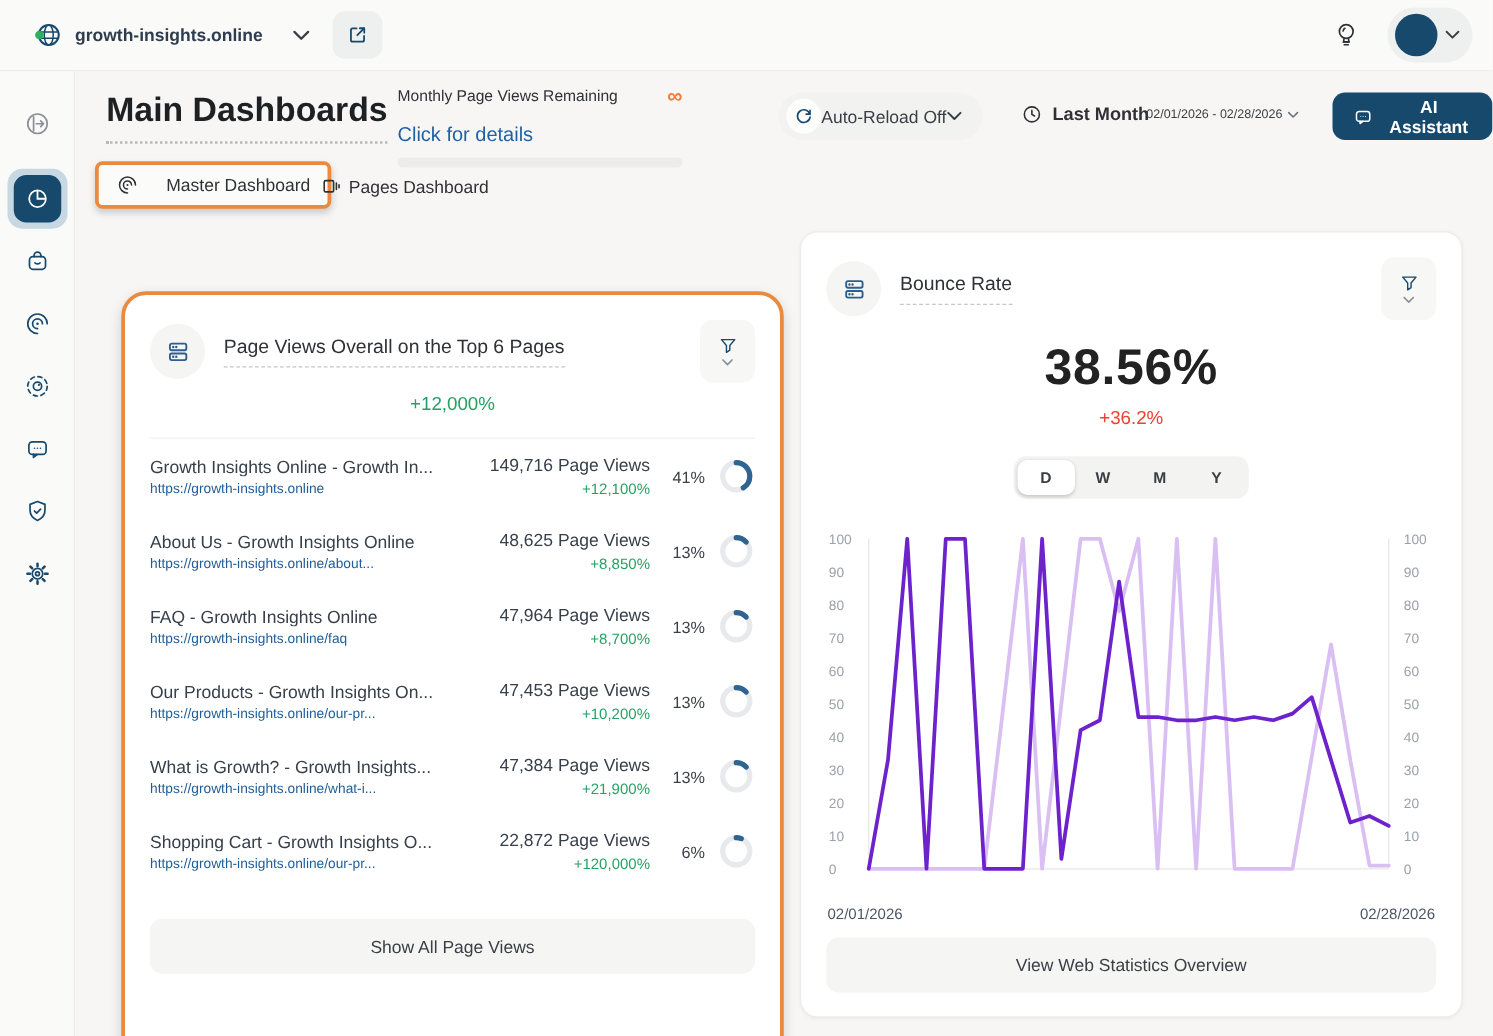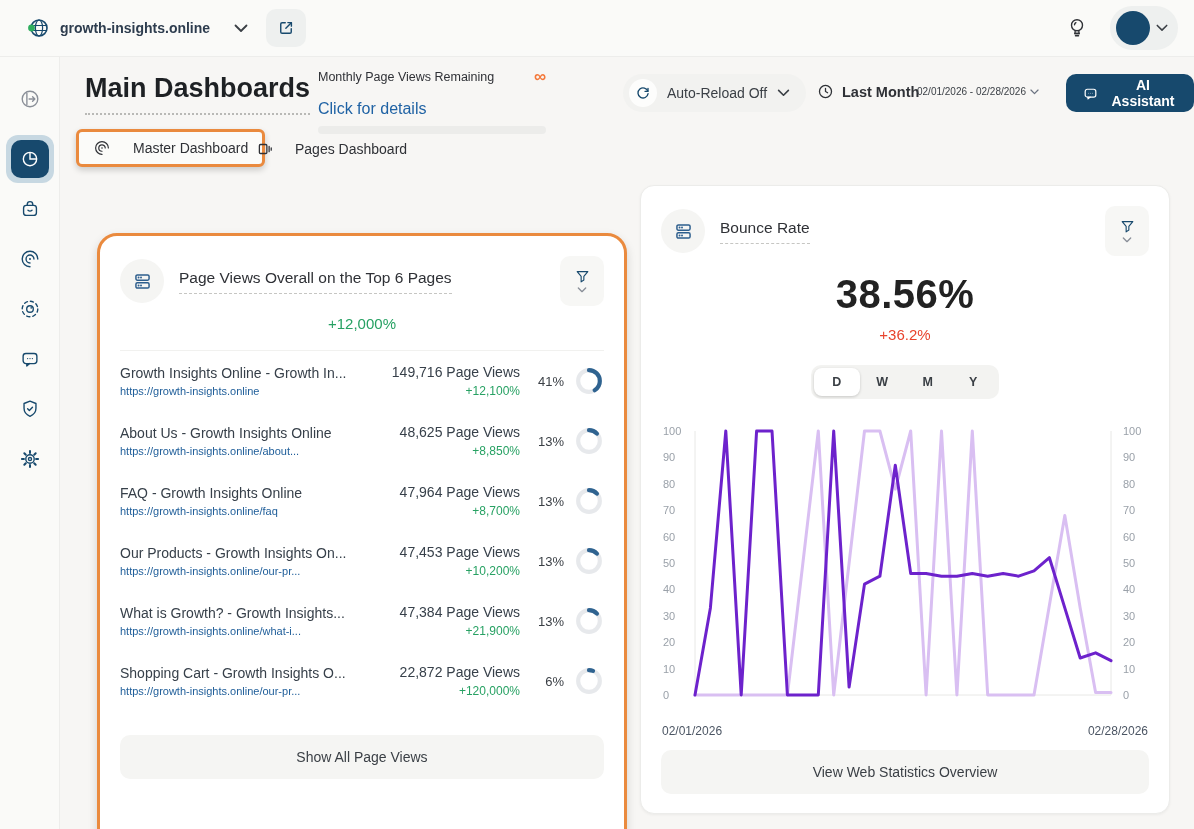--- a/index.html
+++ b/index.html
@@ -37,36 +37,36 @@
   .main{position:absolute;left:60px;top:57px;right:0;bottom:0;}
   .page-title{position:absolute;left:25px;top:16px;font-size:27px;font-weight:700;color:#1e2124;
     border-bottom:2px dotted #b9b9b6;padding-bottom:9px;}
   .quota{position:absolute;left:258px;top:13px;width:228px;}
   .quota-top{display:flex;align-items:flex-start;justify-content:space-between;}
   .quota-label{font-size:12.5px;font-weight:400;color:#2f3136;}
   .quota-link{font-size:16px;color:#1f62a4;margin-top:16px;display:inline-block;}
   .quota-inf{font-size:17px;font-weight:700;color:#f4793b;line-height:14px;}
   .quota-bar{height:8px;background:#ececea;border-radius:4px;margin-top:8px;}
   .reload-pill{position:absolute;left:563px;top:17px;height:38px;border-radius:19px;background:#f2f2f0;
-    display:flex;align-items:center;gap:10px;padding:0 16px 0 6px;}
+    display:flex;align-items:center;padding:0 16px 0 6px;}
   .reload-icon-wrap{width:28px;height:28px;border-radius:50%;background:#fdfdfc;display:flex;
     align-items:center;justify-content:center;}
   .reload-label{font-size:14px;color:#3a3f45;}
   .last-month{position:absolute;left:757px;top:26px;display:flex;align-items:flex-end;gap:8px;}
   .last-month-label{font-size:14.5px;font-weight:700;color:#2f3136;}
   .date-range{position:absolute;left:857px;top:29px;display:flex;align-items:center;gap:4px;
     font-size:10px;color:#3a3f45;}
   .ai-btn{position:absolute;left:1006px;top:17px;height:38px;border-radius:10px;background:#17496d;
     color:#fff;display:flex;align-items:center;gap:9px;padding:0 16px;font-size:14px;font-weight:600;}
 
   
   .tab-master{position:absolute;left:16px;top:72px;height:38px;display:flex;align-items:center;gap:22px;
     padding:0 14px;border:3px solid #ea8a3e;border-radius:6px;background:#fbfbf9;
     box-shadow:0 3px 6px rgba(0,0,0,.18);font-size:14px;color:#2f3136;}
-  .tab-pages{position:absolute;left:196px;top:78px;height:28px;display:flex;align-items:center;gap:21px;
+  .tab-pages{position:absolute;left:196px;top:78px;height:28px;display:flex;align-items:center;gap:5px;
     font-size:14px;color:#2f3136;}
 
   
   .card{position:absolute;top:128px;background:#fff;padding:20px;}
   .card.left{left:37px;width:530px;height:631px;border:3px solid #ea8a3e;border-radius:20px;
     box-shadow:0 4px 10px rgba(0,0,0,.15);margin-top:48px;}
   .card.right{left:580px;width:530px;height:629px;border:1px solid #ececea;border-radius:14px;
     box-shadow:0 1px 3px rgba(0,0,0,.05);}
   .card-head{display:flex;align-items:center;gap:15px;}
   .card-head-icon{width:44px;height:44px;border-radius:50%;background:#f5f5f3;display:flex;

